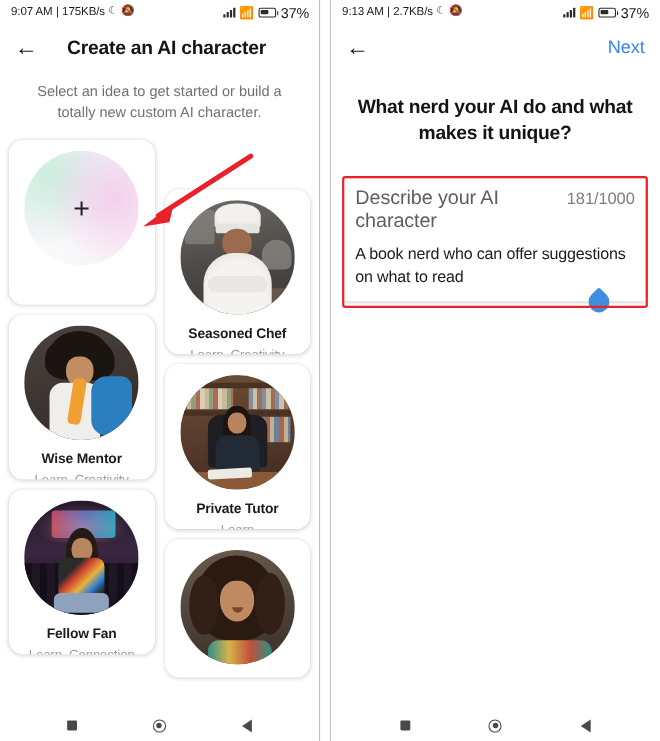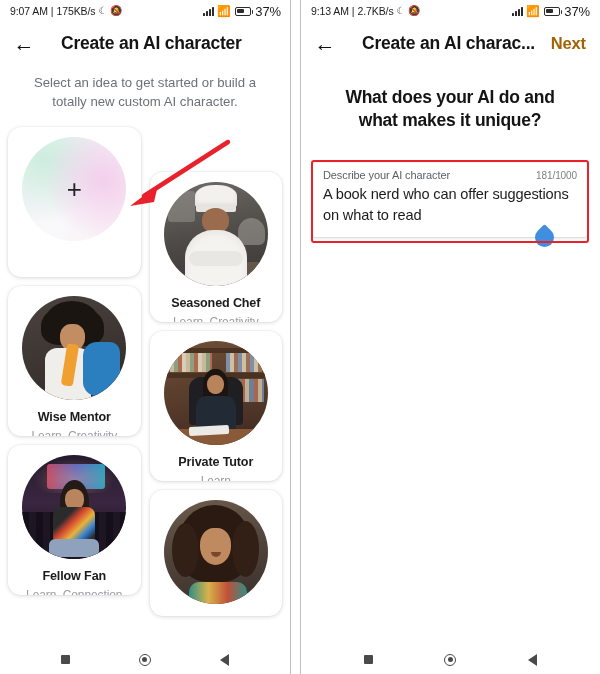--- a/index.html
+++ b/index.html
@@ -72,21 +72,21 @@
     color:#111; font-size: 21px; line-height:1;
   }
   .appbar-title {
     font-size: 17.5px; font-weight: bold; color:#141414;
     letter-spacing: -0.2px; white-space:nowrap;
   }
   .phone-left .appbar { justify-content:flex-start; }
   .phone-left .appbar-title { margin-left: 14px; }
   .phone-right .appbar-title { margin-left: 14px; }
   .next-btn {
-    margin-left:auto; color:#a16207; font-size:16.5px; font-weight:bold;
+    margin-left:auto; color:#3b82f6; font-size:16.5px; font-weight:normal;
     letter-spacing:-0.1px; padding-right:2px;
   }
 
   
   .subtitle {
     margin: 10px 26px 0 26px;
     text-align:center; font-size: 13.2px; color:#6d7175; line-height: 1.42;
   }
 
   .masonry {
@@ -199,24 +199,24 @@
   .redbox {
     position:absolute; left:-2px; top:-3px; right:-2px; bottom:-6px;
     border: 2px solid #e8212a; border-radius: 3px; pointer-events:none;
   }
   .textfield {
     background:#ffffff; border-radius:2px; padding: 6px 10px 12px 10px;
     box-shadow: 0 1px 3px rgba(0,0,0,0.16), 0 0 0 0.6px rgba(0,0,0,0.06);
     position:relative;
   }
   .field-head { display:flex; justify-content:space-between; align-items:baseline; }
-  .field-label { font-size: 11px; color:#5c6064; letter-spacing:-0.1px;}
-  .field-count { font-size: 10px; color:#7b7f83; letter-spacing:-0.1px;}
+  .field-label { font-size: 18px; color:#5c6064; letter-spacing:-0.1px;}
+  .field-count { font-size: 15px; color:#7b7f83; letter-spacing:-0.1px;}
   .field-value {
-    margin-top: 3px; font-size: 14.6px; color:#1b1b1b; line-height:1.42;
+    margin-top: 10px; font-size: 14.6px; color:#1b1b1b; line-height:1.42;
     letter-spacing:-0.15px;
   }
   .cursor-handle {
     position:absolute; left:222px; bottom:-10px;
     width:19px; height:19px; background:#3f8ee0;
     border-radius: 50% 50% 50% 50%;
     transform: rotate(45deg);
     border-top-left-radius: 2px;
   }
 
@@ -413,25 +413,24 @@
         <span class="wifi">📶</span>
         <span class="battery">
             <span></span>
           </span>
         <span class="batt-pct">37%</span>
       </div>
     </div>
 
     <div class="appbar">
       <div class="back-arrow">←</div>
-      <div class="appbar-title">Create an AI charac...</div>
       <div class="next-btn">Next</div>
     </div>
 
-    <div class="q-title">What does your AI do and what makes it unique?</div>
+    <div class="q-title">What nerd your AI do and what makes it unique?</div>
 
     <div class="field-wrap">
       <div class="textfield">
         <div class="field-head">
           <span class="field-label">Describe your AI character</span>
           <span class="field-count">181/1000</span>
         </div>
         <div class="field-value">A book nerd who can offer suggestions on what to read</div>
         <div class="cursor-handle"></div>
       </div>

